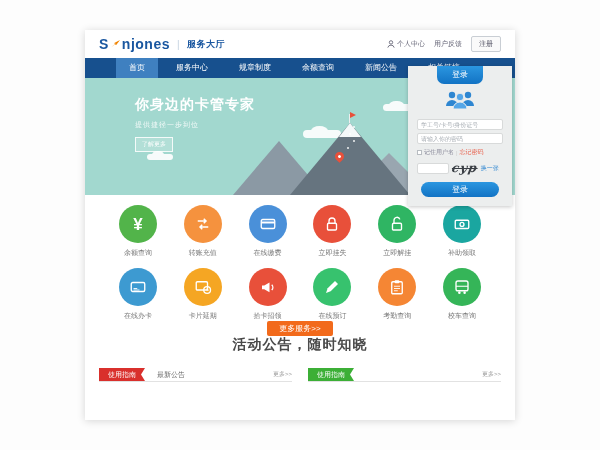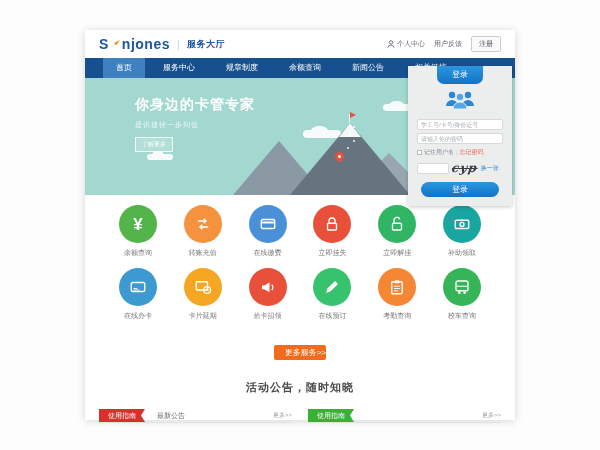--- a/index.html
+++ b/index.html
@@ -10,21 +10,21 @@
   .hdr { height:28px; display:flex; align-items:center; padding:0 14px; background:#fff; }
   .logo { display:flex; align-items:center; font-size:14px; font-weight:bold; color:#1a57a0; letter-spacing:.5px; }
   .logo .arrow { margin:0 1px; display:inline-flex; }
   .logo-div { color:#c5d2e0; font-size:10px; margin:0 7px; font-weight:normal; }
   .site-name { font-size:9px; color:#1a57a0; }
   .hdr-right { margin-left:auto; display:flex; align-items:center; gap:9px; font-size:7px; color:#667; }
   .hdr-link { display:flex; align-items:center; gap:2px; cursor:pointer; }
   .reg-btn { border:1px solid #c9ced4; border-radius:2px; padding:2px 7px; color:#556; background:#fafafa; cursor:pointer; }
 
   
-  .nav { height:20px; background:#17508e; display:flex; align-items:stretch; padding-left:18px; }
+  .nav { height:20px; background:#17508e; display:flex; align-items:stretch; padding-left:31px; }
   .nav-item { color:#fff; font-size:8px; line-height:20px; padding:0 13px; margin-right:5px; cursor:pointer; }
   .nav-item.active { background:#3f80c0; }
 
   
   .hero { position:relative; height:117px; background:#a2d8cf; overflow:hidden; }
   .hero-copy { position:absolute; left:50px; top:18px; z-index:2; }
   .hero-title { font-size:14px; font-weight:bold; color:#fff; letter-spacing:1px;text-align:center; }
   .hero-sub { font-size:7px; color:rgba(255,255,255,.88); margin-top:6px; letter-spacing:1px; }
   .hero-cta { display:inline-block; margin-top:7px; font-size:6px; color:#fff; border:1px solid rgba(255,255,255,.85); background:rgba(255,255,255,.18); padding:2px 6px; cursor:pointer; }
   .mt { position:absolute; bottom:0; width:0; height:0; }
@@ -56,24 +56,24 @@
   .chg { font-size:6px; color:#2e86d1; cursor:pointer; }
   .login-submit { display:block; width:78px; height:15px; margin:7px auto 0; background:linear-gradient(#2b96e0,#1273c4); border:none; border-radius:9px; color:#fff; font-size:8px; line-height:15px; text-align:center; cursor:pointer; }
 
   
   .sec-title { text-align:center; font-size:11px; font-weight:bold; color:#4a4a4a; padding-top:12px; letter-spacing:1px; }
   .svc-row { display:flex; justify-content:space-between; padding:0 26px; margin-top:10px; }
   .svc { width:54px; text-align:center; cursor:pointer; }
   .svc-circle { width:38px; height:38px; border-radius:50%; margin:0 auto 5px; display:flex; align-items:center; justify-content:center; color:#fff; }
   .svc-label { font-size:7px; color:#777; }
   .glyph { font-size:17px; font-weight:bold; line-height:1; }
-  .more-btn { display:block; margin:24px auto 0; width:52px; height:15px; background:#f26a1b; border:none; border-radius:2px; color:#fff; font-size:8px; line-height:15px; text-align:right; cursor:pointer; }
-
-  
-  .ann-title { text-align:center; font-size:11px; font-weight:bold; color:#4a4a4a; margin-top:20px; letter-spacing:1px; }
+  .more-btn { display:block; margin:0 auto 0; width:66px; height:15px; background:#f26a1b; border:none; border-radius:2px; color:#fff; font-size:8px; line-height:15px; text-align:center; cursor:pointer; }
+
+  
+  .ann-title { text-align:center; font-size:14px; font-weight:bold; color:#4a4a4a; letter-spacing:1px; }
   .ann-row { display:flex; gap:16px; padding:0 14px; margin-top:12px; }
   .panel { flex:1; border-bottom:1px solid #e2e2e2; display:flex; align-items:flex-end; height:16px; }
   .ribbon { height:13px; line-height:13px; padding:0 9px; color:#fff; font-size:7px; cursor:pointer; clip-path:polygon(0 0,100% 0,calc(100% - 4px) 50%,100% 100%,0 100%); }
   .ribbon.red { background:#d9302c; }
   .ribbon.green { background:#3caf36; }
   .panel-tab { font-size:7px; color:#666; margin-left:12px; line-height:13px; cursor:pointer; }
   .more-link { margin-left:auto; font-size:6px; color:#999; line-height:13px; cursor:pointer; }
   svg { display:block; }
 </style>
 </head>

